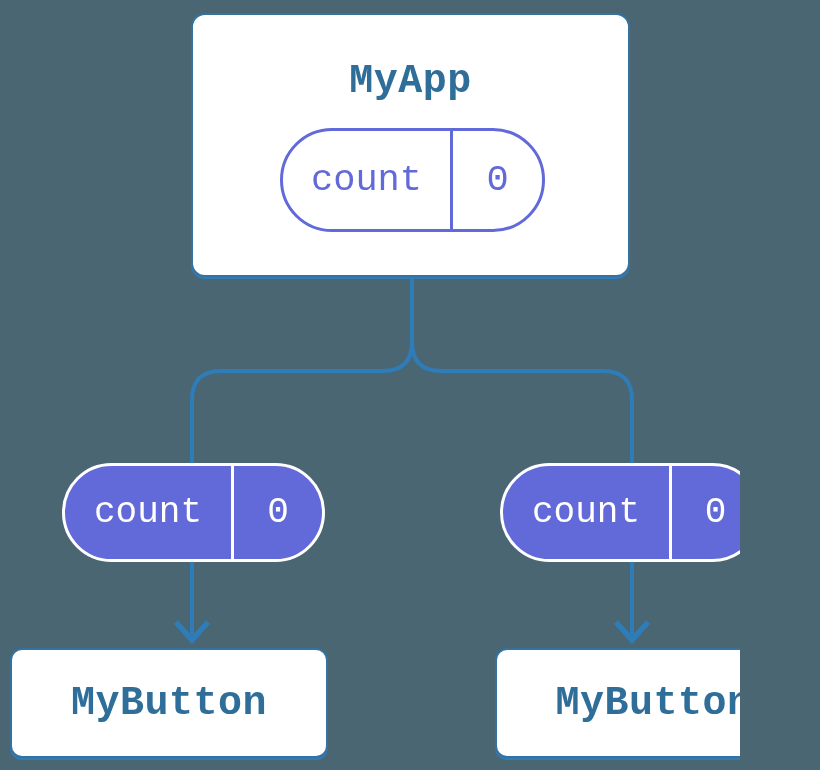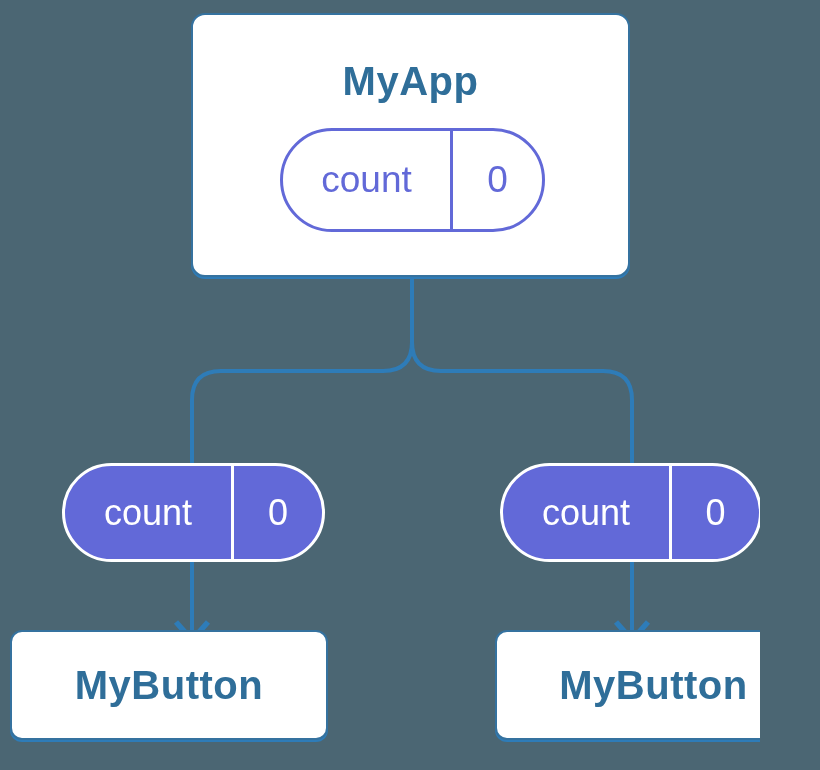--- a/index.html
+++ b/index.html
@@ -6,42 +6,41 @@
     margin: 0;
     padding: 0;
     background: #4b6673;
   }
   .stage {
     position: relative;
     width: 740px;
     height: 770px;
     background: #4b6673;
     overflow: hidden;
-    font-family: Liberation Sans, sans-serif;
-    padding-left: 20px;
+    font-family: Liberation Mono, monospace;
   }
   svg.connectors {
     position: absolute;
     left: 0; top: 0;
     width: 820px; height: 770px;
   }
   .card {
     position: absolute;
     background: #ffffff;
     border: 2px solid #35729f;
     box-shadow: 0 2px 0 #2e7cb8;
     box-sizing: border-box;
   }
   .root-card {
     left: 191px; top: 13px;
     width: 439px; height: 264px;
     border-radius: 14px;
   }
   .btn-card {
-    top: 630px;
+    top: 648px;
     height: 110px;
     border-radius: 12px;
     display: flex;
     align-items: center;
     justify-content: center;
   }
   .btn-left  { left: 10px;  width: 318px; }
   .btn-right { left: 495px; width: 317px; }
   .node-label {
     color: #2f6e99;

